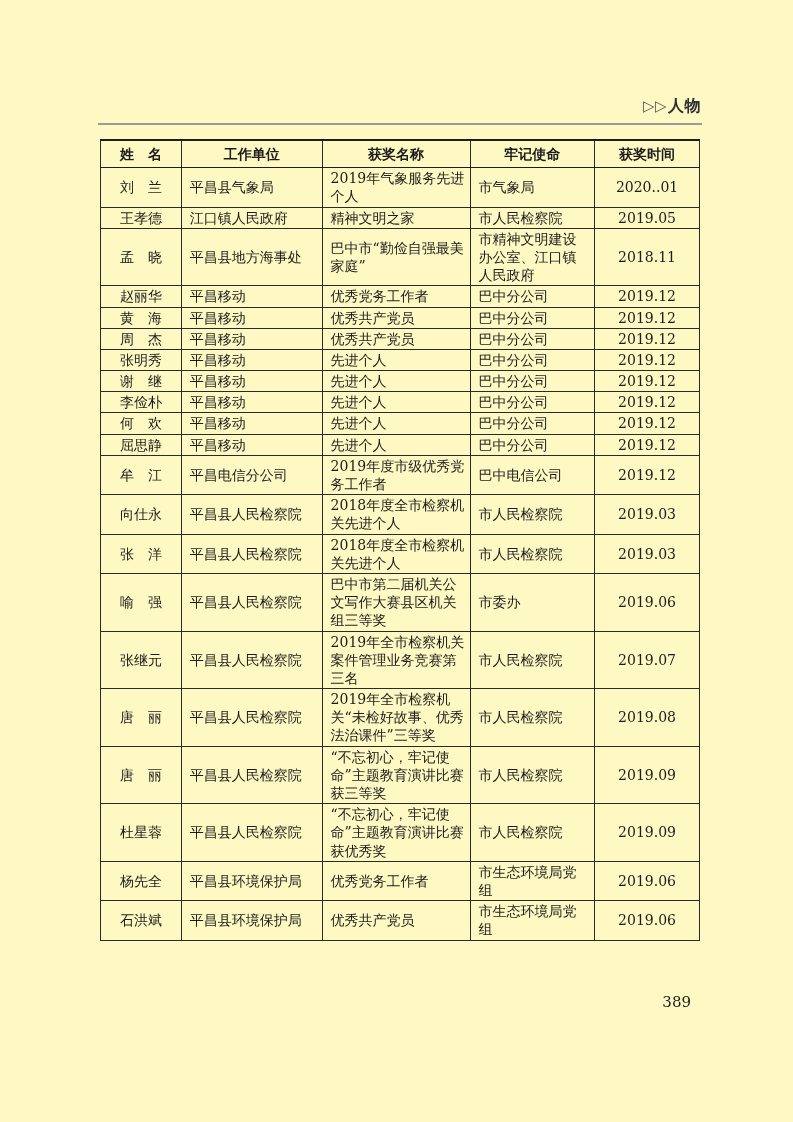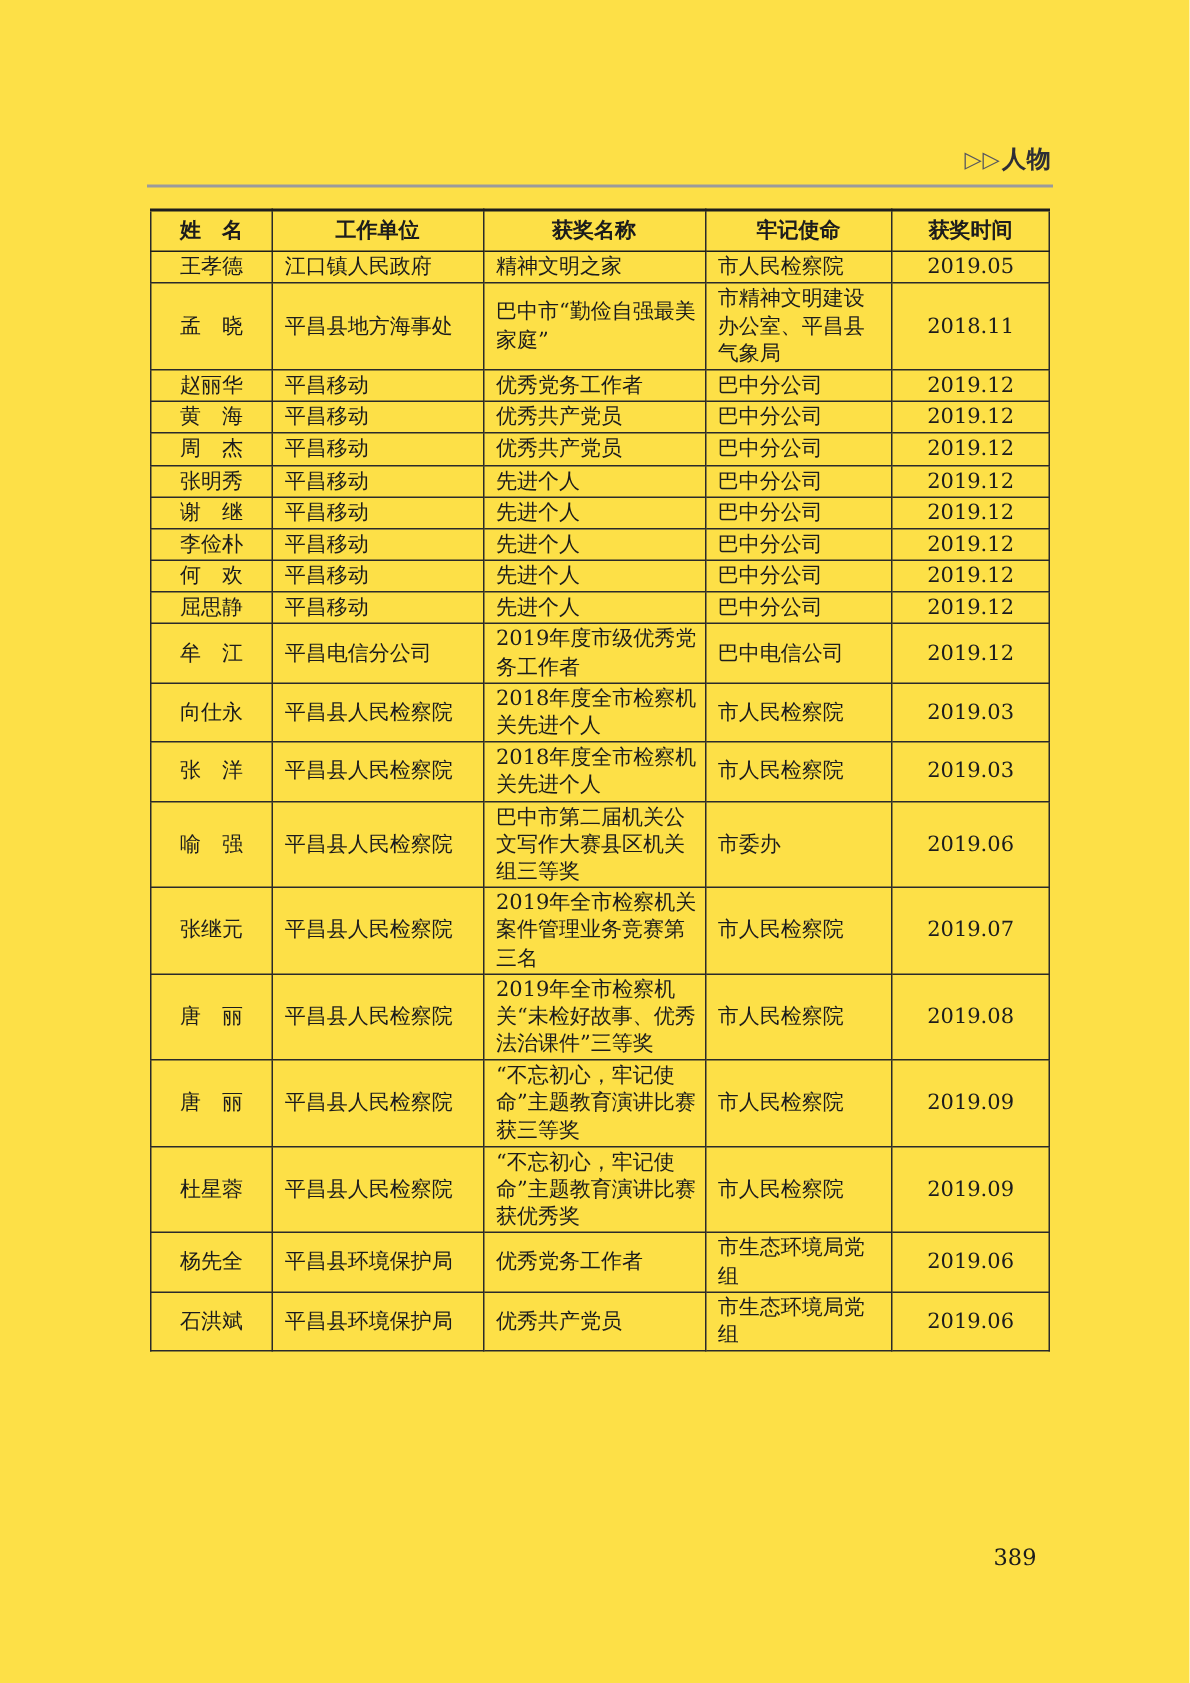--- a/index.html
+++ b/index.html
@@ -4,21 +4,21 @@
 <style>
   html, body {
     margin: 0;
     padding: 0;
     background: #ffffff;
   }
   .page {
     position: relative;
     width: 793px;
     height: 1122px;
-    background: #fde047;
+    background: #fef9c3;
     font-family: "DejaVu Serif", "Liberation Serif", serif;
     color: #1c1c1c;
     overflow: hidden;
   }
   .page-header {
     position: absolute;
     top: 96px;
     right: 92px;
     font-size: 16px;
     font-weight: bold;
@@ -71,21 +71,20 @@
   td.cell-unit, td.cell-award, td.cell-issuer {
     text-align: left;
     padding: 1px 5px 1px 8px;
   }
   .page-number {
     position: absolute;
     top: 993px;
     right: 102px;
     font-size: 15px;
     color: #1c1c1c;
-    margin-top: 36px;
   }
 </style>
 </head>
 <body>
 
 <div class="page">
 
   <div class="page-header">
     <span class="tri">▷▷</span><span>人物</span>
   </div>
@@ -104,31 +103,38 @@
       <tr>
         <th>姓　名</th>
         <th>工作单位</th>
         <th>获奖名称</th>
         <th>牢记使命</th>
         <th>获奖时间</th>
       </tr>
     </thead>
     <tbody>
         <tr>
+          <td class="cell-name">刘　兰</td>
+          <td class="cell-unit">平昌县气象局</td>
+          <td class="cell-award">2019年气象服务先进个人</td>
+          <td class="cell-issuer">市气象局</td>
+          <td class="cell-time">2020..01</td>
+        </tr>
+        <tr>
           <td class="cell-name">王孝德</td>
           <td class="cell-unit">江口镇人民政府</td>
           <td class="cell-award">精神文明之家</td>
           <td class="cell-issuer">市人民检察院</td>
           <td class="cell-time">2019.05</td>
         </tr>
         <tr>
           <td class="cell-name">孟　晓</td>
           <td class="cell-unit">平昌县地方海事处</td>
           <td class="cell-award">巴中市“勤俭自强最美家庭”</td>
-          <td class="cell-issuer">市精神文明建设办公室、平昌县气象局</td>
+          <td class="cell-issuer">市精神文明建设办公室、江口镇人民政府</td>
           <td class="cell-time">2018.11</td>
         </tr>
         <tr>
           <td class="cell-name">赵丽华</td>
           <td class="cell-unit">平昌移动</td>
           <td class="cell-award">优秀党务工作者</td>
           <td class="cell-issuer">巴中分公司</td>
           <td class="cell-time">2019.12</td>
         </tr>
         <tr>

